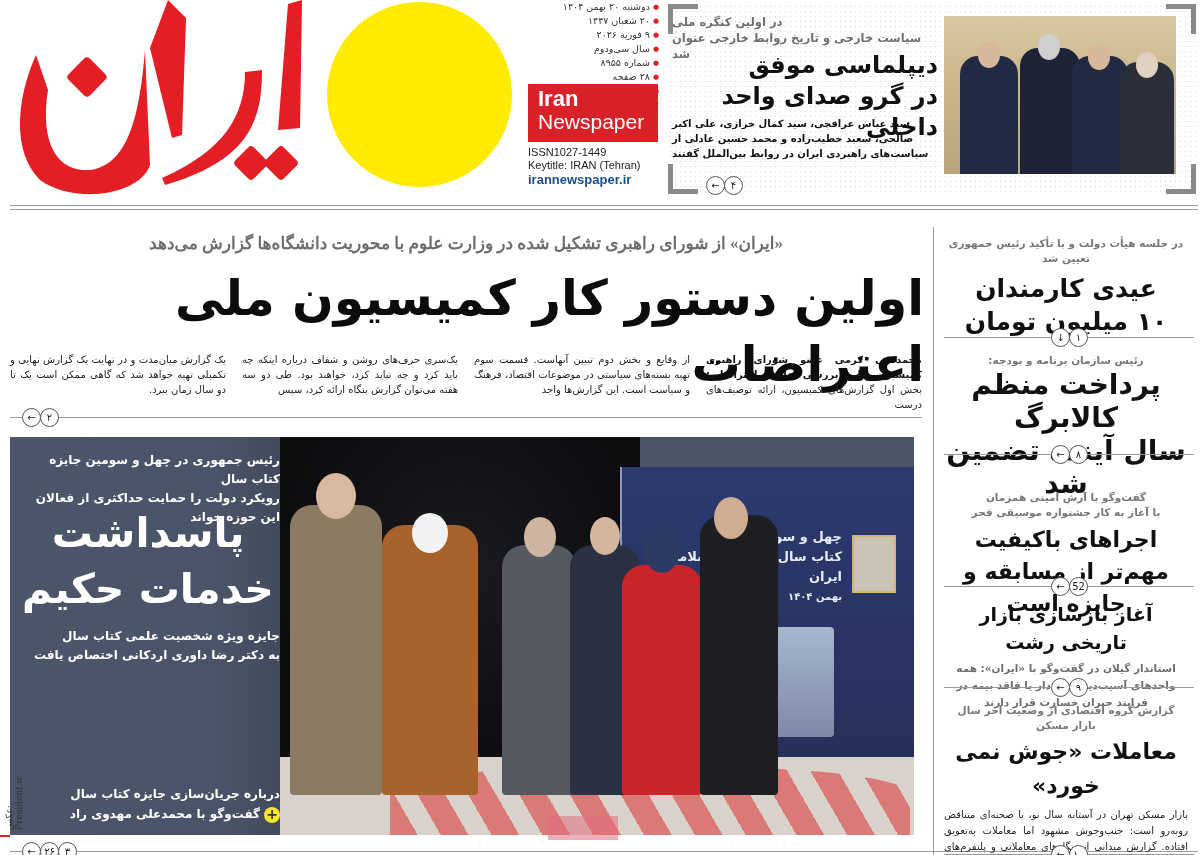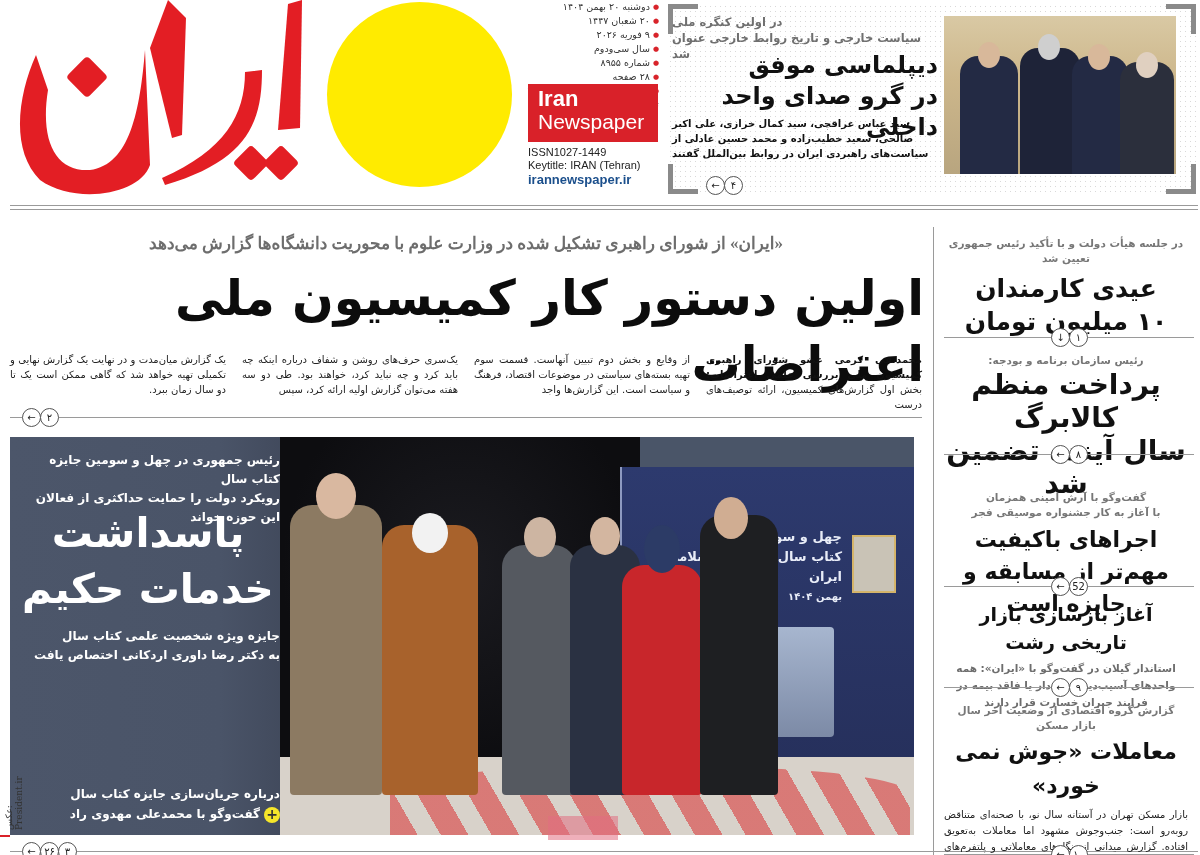--- a/index.html
+++ b/index.html
@@ -161,21 +161,21 @@
   <span class="circ">۴</span>
 </div>
 
 <div class="abs rule-double"></div>
 
 <div class="abs lead-kicker">«ایران» از شورای راهبری تشکیل شده در وزارت علوم با محوریت دانشگاه‌ها گزارش می‌دهد</div>
 <div class="abs lead-title">اولین دستور کار کمیسیون ملی اعتراضات</div>
 <div class="abs lead-cols">
   <div class="lead-col"><b>محمدتقی کرمی عضو شورای راهبری کمیسیون ملی بررسی علمی اعتراضات:</b><span> بخش اول گزارش‌های کمیسیون، ارائه توصیف‌های درست</span></div>
   <div class="lead-col">از وقایع و بخش دوم تبیین آنهاست. قسمت سوم تهیه بسته‌های سیاستی در موضوعات اقتصاد، فرهنگ و سیاست است. این گزارش‌ها واجد</div>
-  <div class="lead-col">یک‌سری حرف‌های روشن و شفاف درباره اینکه چه باید کرد و چه نباید کرد، خواهند بود. طی دو سه هفته می‌توان گزارش اولیه ارائه کرد، سپس</div>
+  <div class="lead-col">یک‌سری حرف‌های روشن و شفاف درباره اینکه چه باید کرد و چه نباید کرد، خواهند بود. طی دو سه هفته می‌توان گزارش بنگاه ارائه کرد، سپس</div>
   <div class="lead-col">یک گزارش میان‌مدت و در نهایت یک گزارش نهایی و تکمیلی تهیه خواهد شد که گاهی ممکن است یک تا دو سال زمان ببرد.</div>
 </div>
 <div class="abs rule lead-rule"></div>
 <div class="abs pageref lead-ref">
   <span class="circ">←</span>
   <span class="circ">۲</span>
 </div>
 
 <div class="abs feature">
   <div class="feat-bg-left"></div>

